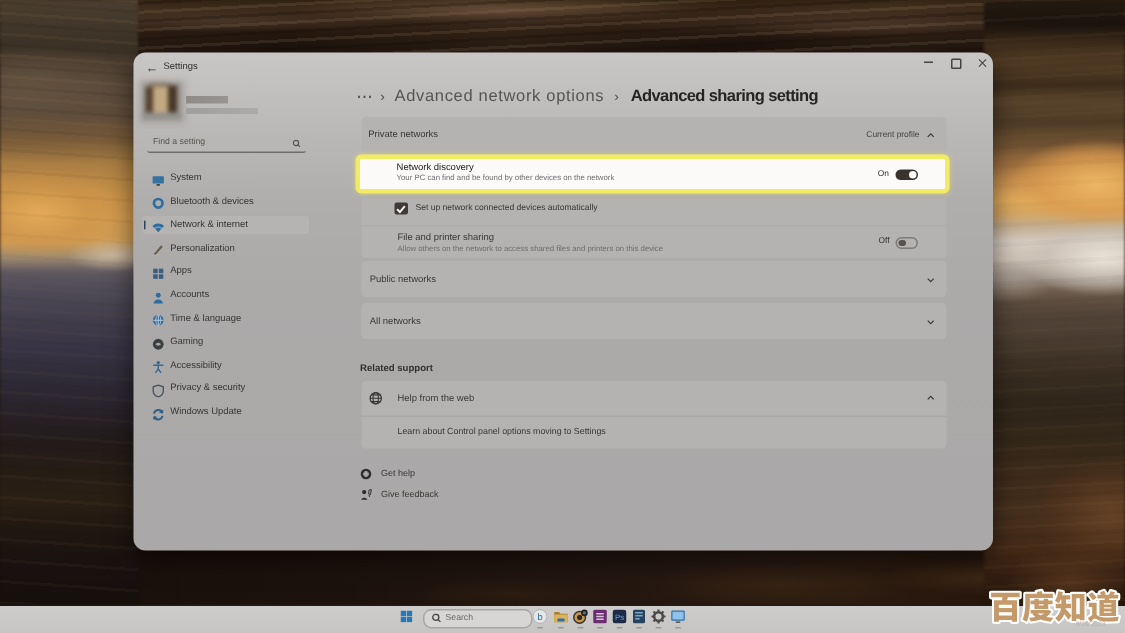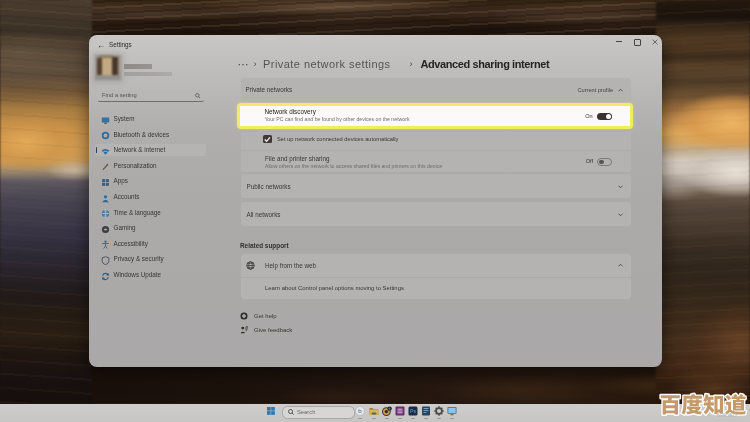--- a/index.html
+++ b/index.html
@@ -158,23 +158,23 @@
         <path d="M2.2 5 A4 4 0 0 1 9.8 4.2" stroke="#2e5f86" stroke-width="1.7" fill="none"></path>
         <path d="M9.8 7 A4 4 0 0 1 2.2 7.8" stroke="#2e5f86" stroke-width="1.7" fill="none"></path>
         <path d="M10.8 1.6 L9.8 5.2 L6.6 3.8 Z" fill="#2e5f86"></path>
         <path d="M1.2 10.4 L2.2 6.8 L5.4 8.2 Z" fill="#2e5f86"></path>
       </svg>
       <div class="t" style="left:24.5px;top:236px;font-size:6.3px;color:#373533;">Windows Update</div>
     </div>
 
   <div class="t" style="left:148.5px;top:23px;font-size:11px;color:#4a4846;">⋯</div>
   <div class="t" style="left:164.5px;top:23.5px;font-size:9px;color:#4a4846;">›</div>
-  <div class="t" style="left:174px;top:22.5px;font-size:11px;letter-spacing:0.45px;color:#565452;">Private network settings</div>
+  <div class="t" style="left:174px;top:22.5px;font-size:11px;letter-spacing:0.45px;color:#565452;">Advanced network options</div>
   <div class="t" style="left:320.5px;top:23.5px;font-size:9px;color:#4a4846;">›</div>
-  <div class="t" style="left:331.5px;top:22.5px;font-size:11px;letter-spacing:-0.4px;font-weight:bold;color:#262422;">Advanced sharing internet</div>
+  <div class="t" style="left:331.5px;top:22.5px;font-size:11px;letter-spacing:-0.4px;font-weight:bold;color:#262422;">Advanced sharing setting</div>
 
   <div class="card" style="top:43px;height:24.5px;border-radius:3px 3px 0 0;">
     <div class="t" style="left:4.5px;top:8px;font-size:6.3px;color:#393735;">Private networks</div>
     <div class="t" style="right:17.5px;top:8.5px;font-size:5.6px;color:#434140;">Current profile</div>
     <svg class="chev" style="right:8px;top:9.5px;" viewBox="0 0 10 10">
         <path d="M1 6.5 L5 2.5 L9 6.5" stroke="#39363a" stroke-width="1.6" fill="none"></path>
       </svg>
   </div>
 
   <div class="abs" style="left:148.2px;top:68.2px;width:389.8px;height:20px;background:#fbfaf9;border:3.6px solid #f2eb66;border-radius:4px;box-shadow:0 0 3px rgba(235,225,95,.55);">

